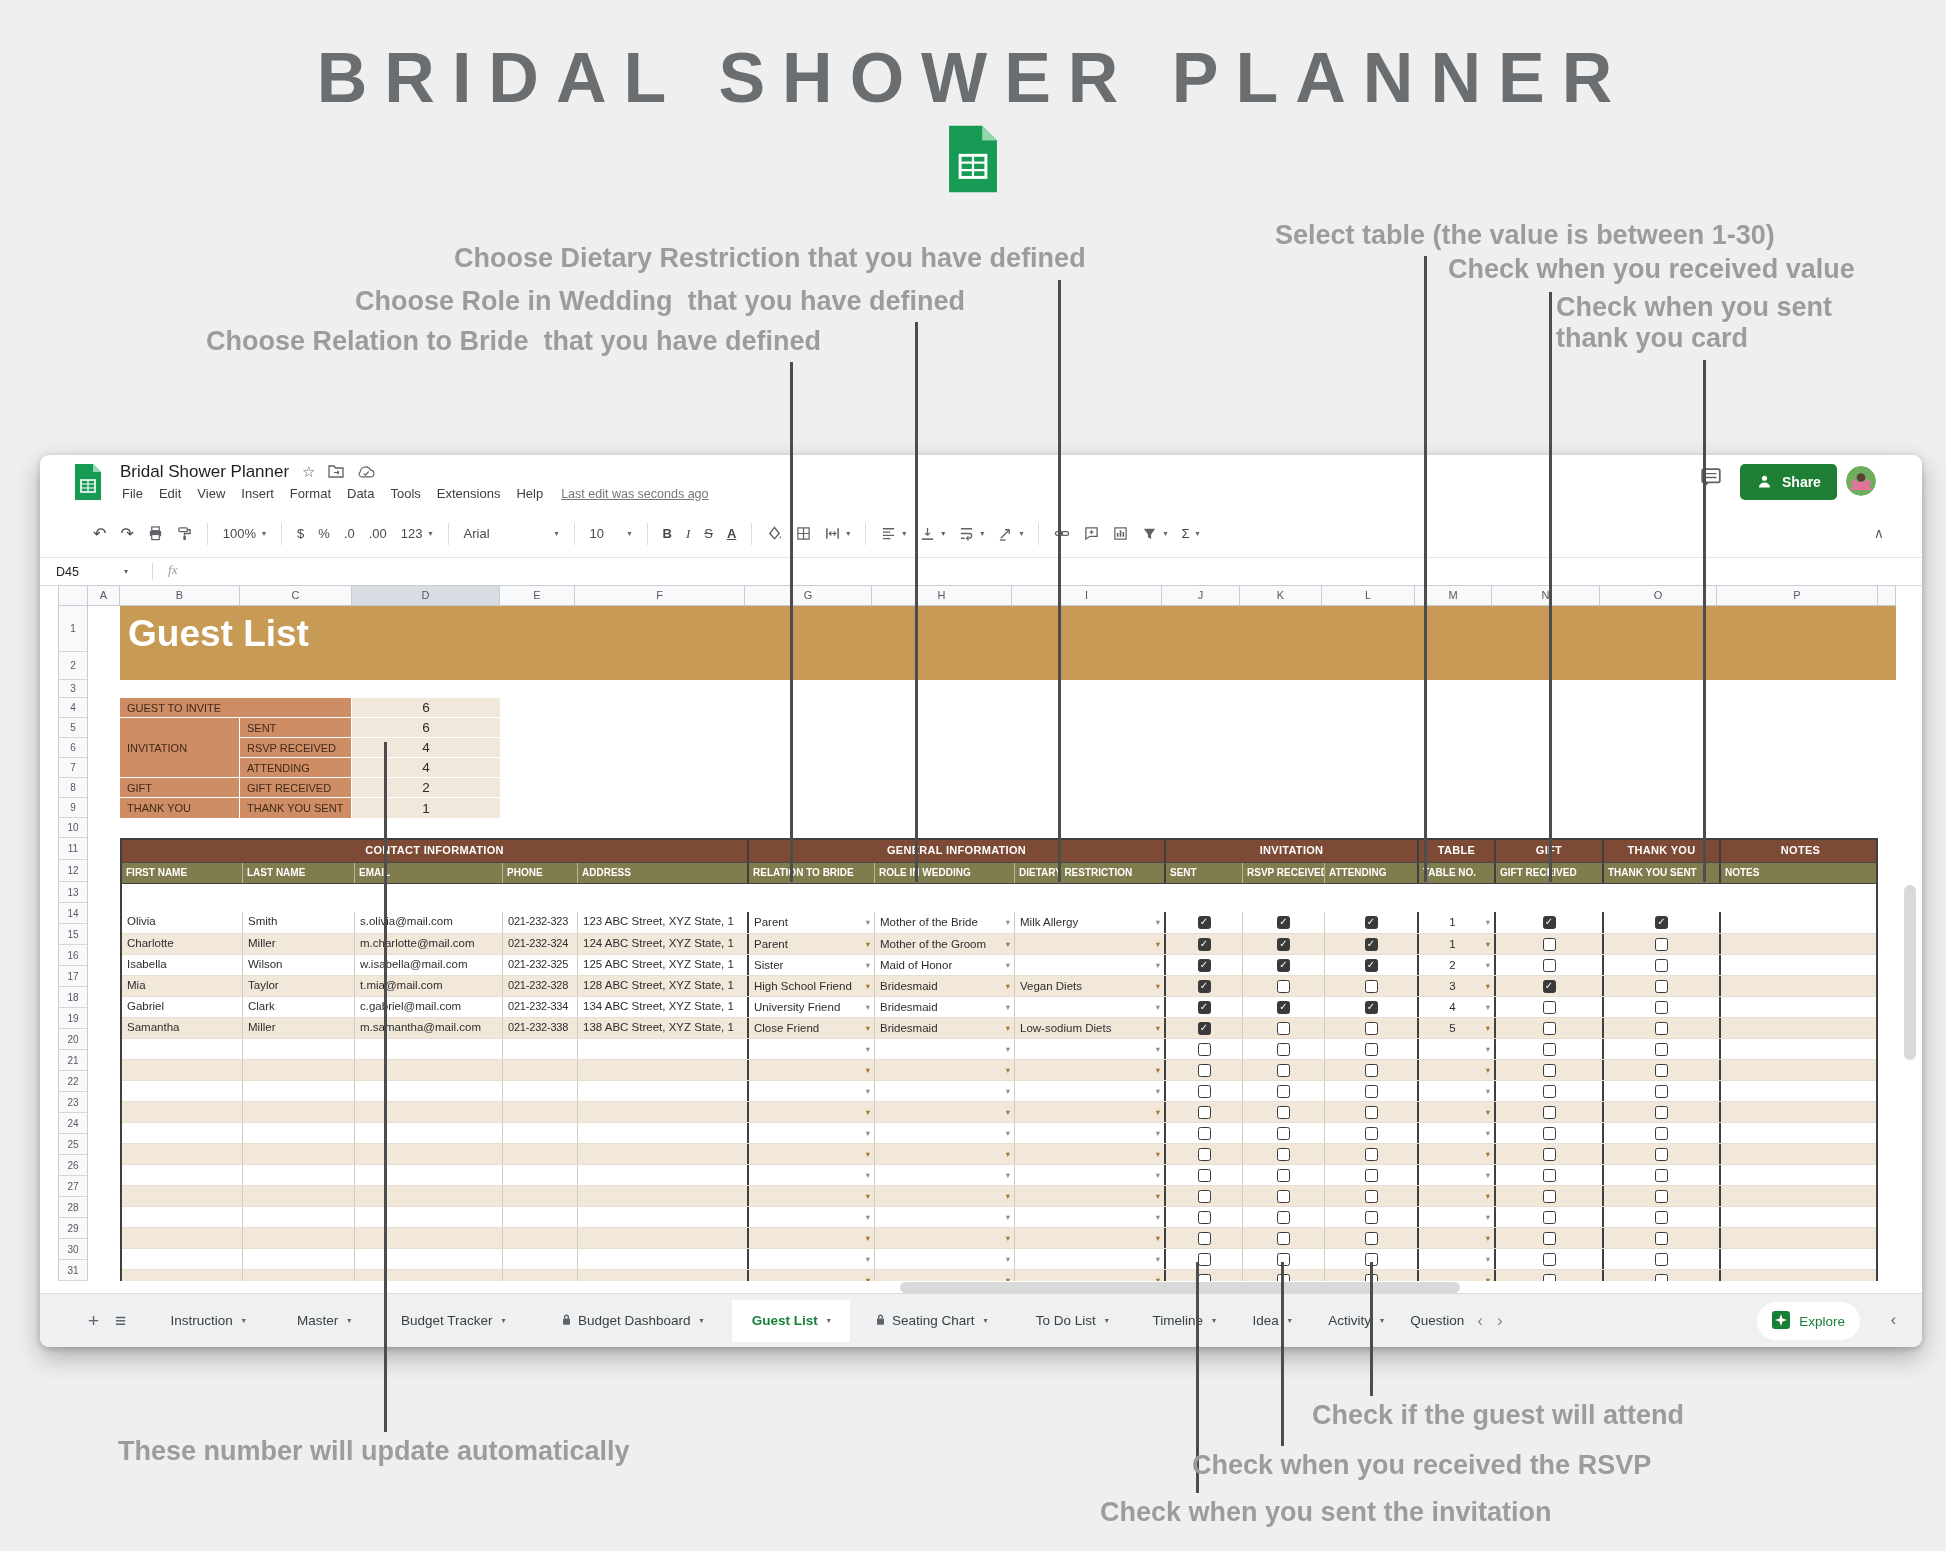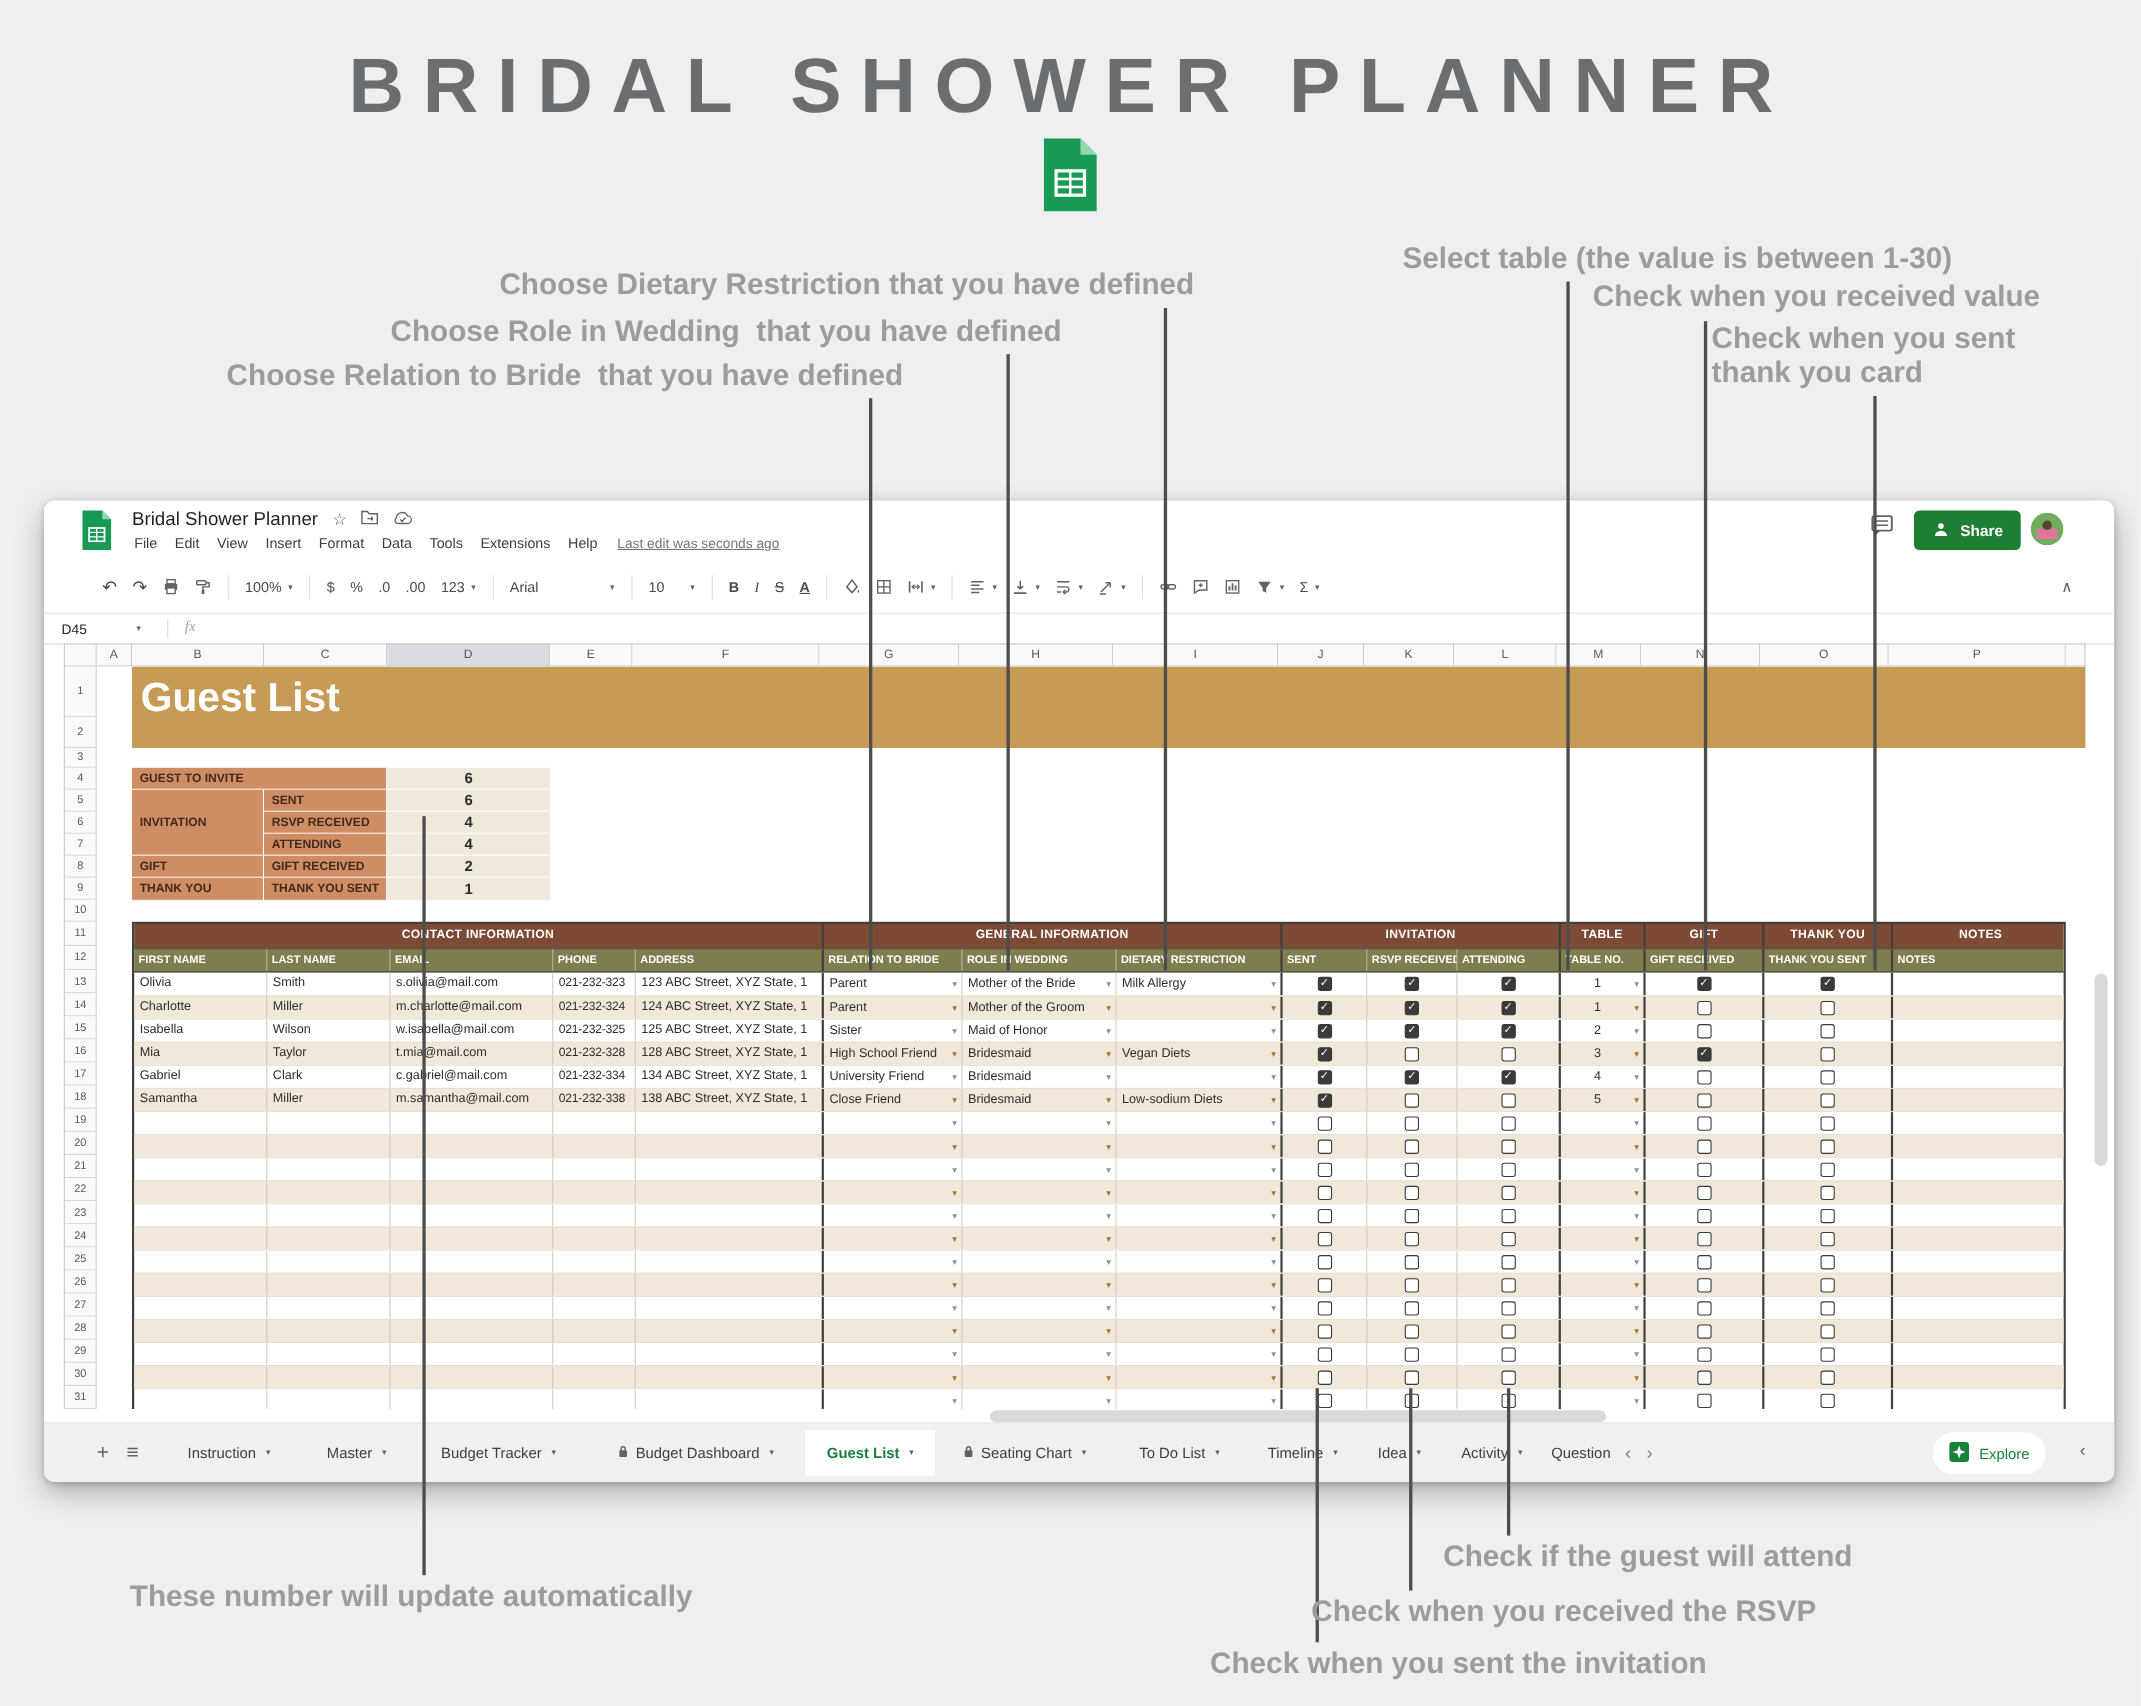--- a/index.html
+++ b/index.html
@@ -67,33 +67,33 @@
   .row-strip { position:absolute; top:21px; left:0; width:30px; }
   .row-cell { box-sizing:border-box; border-right:1px solid #c9ccd0; border-bottom:1px solid #d4d7da;
     border-left:1px solid #c9ccd0; background:#f8f9fa; font-size:10px; color:#56595d;
     display:flex; align-items:center; justify-content:center; }
   .content { position:absolute; top:21px; left:30px; width:1808px; height:675px; background:#fff; overflow:hidden; }
   .banner { position:absolute; left:32px; top:0; width:1776px; height:74px; background:var(--banner);
     color:#fff; font-size:37px; font-weight:bold; padding:7px 0 0 8px; box-sizing:border-box; }
   
   .summary { position:absolute; left:32px; top:92px; width:381px; height:121px; }
   .sum-cell { position:absolute; box-sizing:border-box; border-right:1px solid #fff;
-    border-bottom:1px solid #fff; font-weight:bold; }
+    border-bottom:1px solid #fff; font-weight:normal; }
   .sum-cat { background:var(--sum-label); color:#42291a; font-size:11px; padding-left:7px;
     display:flex; align-items:center; }
   .sum-val { background:var(--sum-value); color:#2b2b2b; font-size:13.5px;
     display:flex; align-items:center; justify-content:center; }
   
   .gtable { position:absolute; left:32px; top:232px; width:1758px; border:2px solid #3f3f3f;
     box-sizing:border-box; background:#fff; }
   .grow { display:flex; height:21px; overflow:hidden; box-sizing:border-box; }
   .grow.hdr1 { height:22px; background:var(--group-hdr); }
   .grow.hdr2 { height:22px; background:var(--col-hdr); border-top:1px solid #4a4a4a; border-bottom:1px solid #3f3f3f;justify-content:space-between; }
   .grow.data { border-top:1px solid #e7e0d2; }
-  .grow.data.first { border-top:none; }
+  .grow.data.first { border-top:none;margin-top:28px; }
   .grow.alt { background:var(--row-alt); }
   .gc { box-sizing:border-box; flex:0 0 auto; overflow:hidden; white-space:nowrap; }
   .gc.bl { border-left:1px solid #d2cbbd; }
   .hdr1 .gc.bl, .hdr2 .gc.bl { border-left:1px solid rgba(255,255,255,.45); }
   .gc.gs { border-left:2px solid #3f3f3f !important; }
   .hdr1 .gc { color:#fff; font-size:11px; font-weight:bold; text-align:center; line-height:20px; letter-spacing:.3px; }
   .hdr2 .gc { color:#fff; font-size:10px; font-weight:bold; line-height:20px; padding-left:4px; }
   .data .gc { font-size:11.5px; color:#2d2d2d; line-height:19px; padding-left:5px; }
   .data .gc.ph { font-size:11px; letter-spacing:-.2px; }
   .data .gc.ck { display:flex; align-items:center; justify-content:center; padding:0; }

